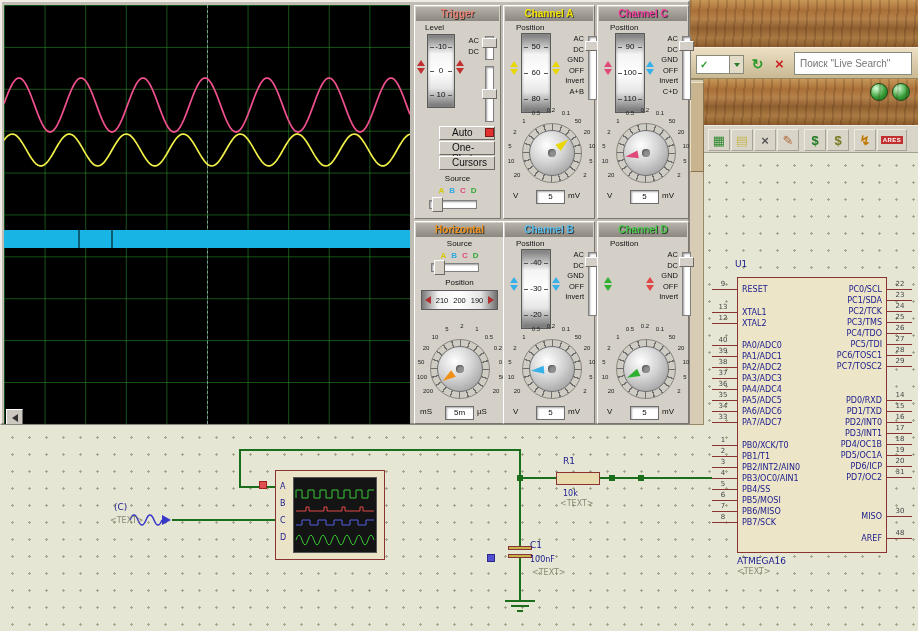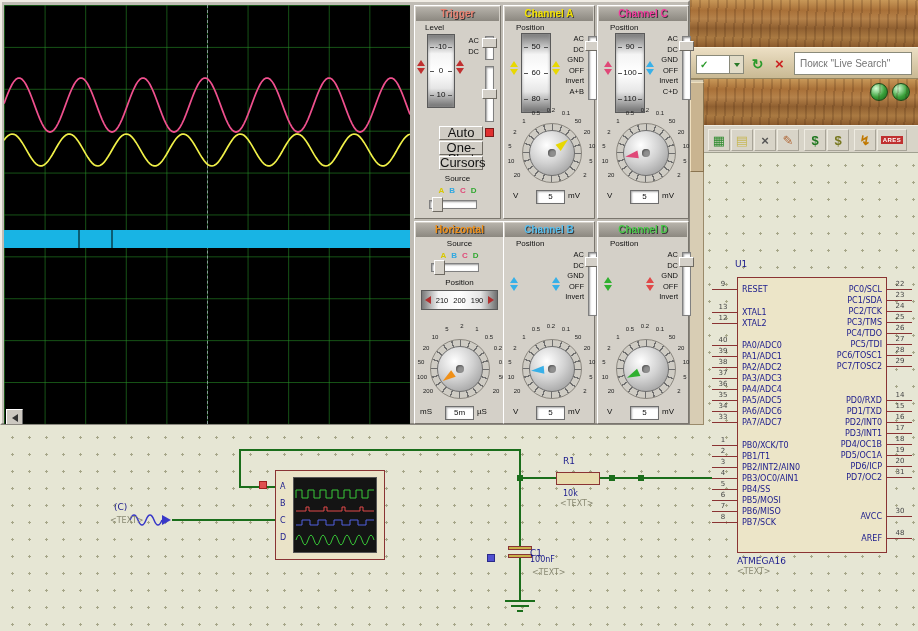--- a/index.html
+++ b/index.html
@@ -34,21 +34,21 @@
   .wheel .wv::before{content:"";position:absolute;left:2px;top:50%;width:4px;height:1px;background:#555;}
   .spin{display:flex;flex-direction:column;gap:2px;}
   .spin i{display:block;width:0;height:0;}
   .spin .tu{border-left:4px solid transparent;border-right:4px solid transparent;border-bottom:6px solid currentColor;}
   .spin .td{border-left:4px solid transparent;border-right:4px solid transparent;border-top:6px solid currentColor;}
   .modecol{width:34px;text-align:right;font-size:7.5px;line-height:10.5px;color:#111;}
   .vtrack{width:7px;background:#fff;border:1px solid #808080;box-shadow:inset 1px 1px 2px #999;}
   .vthumb{position:absolute;left:-4px;width:13px;height:8px;background:#d4d0c8;border:1px solid;border-color:#fff #6e6a62 #6e6a62 #fff;}
   .htrack{height:7px;background:#fff;border:1px solid #808080;box-shadow:inset 1px 1px 2px #999;}
   .hthumb{position:absolute;top:-4px;width:9px;height:13px;background:#d4d0c8;border:1px solid;border-color:#fff #6e6a62 #6e6a62 #fff;}
-  .btn{background:#d0ccc4;border:1px solid;border-color:#fff #6e6a62 #6e6a62 #fff;font-size:13px;text-align:center;line-height:11px;color:#111;}
+  .btn{background:#d0ccc4;border:1px solid;border-color:#fff #6e6a62 #6e6a62 #fff;font-size:10px;line-height:11px;color:#111;padding-left:12px;}
   .led{width:7px;height:7px;background:#e03030;border:1px solid #7a1a1a;}
   .srcrow{display:flex;justify-content:center;gap:5px;font-size:8px;font-weight:bold;}
   .dialring{width:58px;height:58px;border-radius:50%;
     background:repeating-conic-gradient(#6e6e6e 0deg 3deg,#cfccc4 3deg 18deg);
     border:1px solid #8a867e;}
   .dial{position:absolute;left:6px;top:6px;width:44px;height:44px;border-radius:50%;
     background:radial-gradient(circle at 38% 32%,#ffffff,#d2d2d2 45%,#8e8e8e);border:1px solid #6e6e6e;}
   .dial::after{content:"";position:absolute;left:50%;top:50%;width:8px;height:8px;margin:-4px 0 0 -4px;border-radius:50%;background:#909090;box-shadow:inset 1px 1px 2px #555;}
   .rot{position:absolute;inset:0;transform-origin:50% 50%;}
   .ptr{position:absolute;left:50%;top:1px;margin-left:-4px;width:0;height:0;
@@ -145,21 +145,21 @@
     <span class="abs reflbl" style="left:23px;top:1px">R1</span>
     <div class="abs" style="left:16px;top:17px;width:44px;height:13px;background:#e8dcae;border:1px solid #8a3333;box-sizing:border-box"></div>
     <span class="abs vallbl" style="left:23px;top:34px">10k</span>
     <span class="abs phlbl" style="left:20px;top:44px">&lt;TEXT&gt;</span>
   </div>
 
   <div class="abs schfont" style="left:485px;top:540px;width:90px;height:45px">
     <div class="abs" style="left:23px;top:6px;width:24px;height:4px;background:#c8b24a;border:1px solid #8a3333;box-sizing:border-box"></div>
     <div class="abs" style="left:23px;top:14px;width:24px;height:4px;background:#c8b24a;border:1px solid #8a3333;box-sizing:border-box"></div>
     <div class="abs" style="left:2px;top:14px;width:6px;height:6px;background:#5050d0;border:1px solid #2a2a8a"></div>
-    <span class="abs reflbl" style="left:45px;top:8px">C1</span>
+    <span class="abs reflbl" style="left:45px;top:0">C1</span>
     <span class="abs vallbl" style="left:45px;top:15px">100nF</span>
     <span class="abs phlbl" style="left:47px;top:28px">&lt;TEXT&gt;</span>
   </div>
 
   <div class="abs schfont" style="left:705px;top:253px;width:230px;height:330px">
     <span class="abs reflbl" style="left:30px;top:6px">U1</span>
     <div class="abs chipbody" style="left:32px;top:24px;width:150px;height:276px;box-sizing:border-box"></div>
     <div class="prow l" style="top:31px">
         <span class="pnum">9</span>
         <span class="pname">RESET</span>
@@ -295,21 +295,21 @@
     <div class="prow r" style="top:208px">
         <span class="pnum">20</span>
         <span class="pname">PD6/ICP</span>
       </div>
     <div class="prow r" style="top:219px">
         <span class="pnum">31</span>
         <span class="pname">PD7/OC2</span>
       </div>
     <div class="prow r" style="top:258px">
         <span class="pnum">30</span>
-        <span class="pname">AVCC</span>
+        <span class="pname">MISO</span>
       </div>
     <div class="prow r" style="top:280px">
         <span class="pnum">48</span>
         <span class="pname">AREF</span>
       </div>
     <span class="abs reflbl" style="left:32px;top:303px">ATMEGA16</span>
     <span class="abs phlbl" style="left:32px;top:314px">&lt;TEXT&gt;</span>
   </div>
 
   <div class="abs wood" style="left:690px;top:0;width:228px;height:47px"></div>
@@ -560,20 +560,25 @@
           <span class="kl kl12">20</span>
       </div>
       <span class="abs lbl" style="left:5px;top:185px">mS</span>
       <div class="abs vbox" style="left:30px;top:184px;width:27px;height:12px">5m</div>
       <span class="abs lbl" style="left:62px;top:185px">µS</span>
     </div>
 
     <div class="abs panel" style="left:501px;top:219px;width:92px;height:203px">
       <div class="phead"><span style="color:#58c0f0">Channel B</span></div>
       <span class="abs lbl" style="left:12px;top:17px">Position</span>
+      <div class="abs wheel" style="left:17px;top:27px;width:28px;height:78px">
+        <span class="wv">-40</span>
+        <span class="wv">-30</span>
+        <span class="wv">-20</span>
+      </div>
       <div class="abs spin" style="left:6px;top:55px;color:#38b0e8">
           <i class="tu"></i>
           <i class="td"></i>
         </div>
       <div class="abs spin" style="left:48px;top:55px;color:#38b0e8">
           <i class="tu"></i>
           <i class="td"></i>
         </div>
       <div class="abs modecol" style="left:46px;top:28px">
         <span>AC</span><br><span>DC</span><br><span>GND</span><br><span>OFF</span><br><span>Invert</span>

